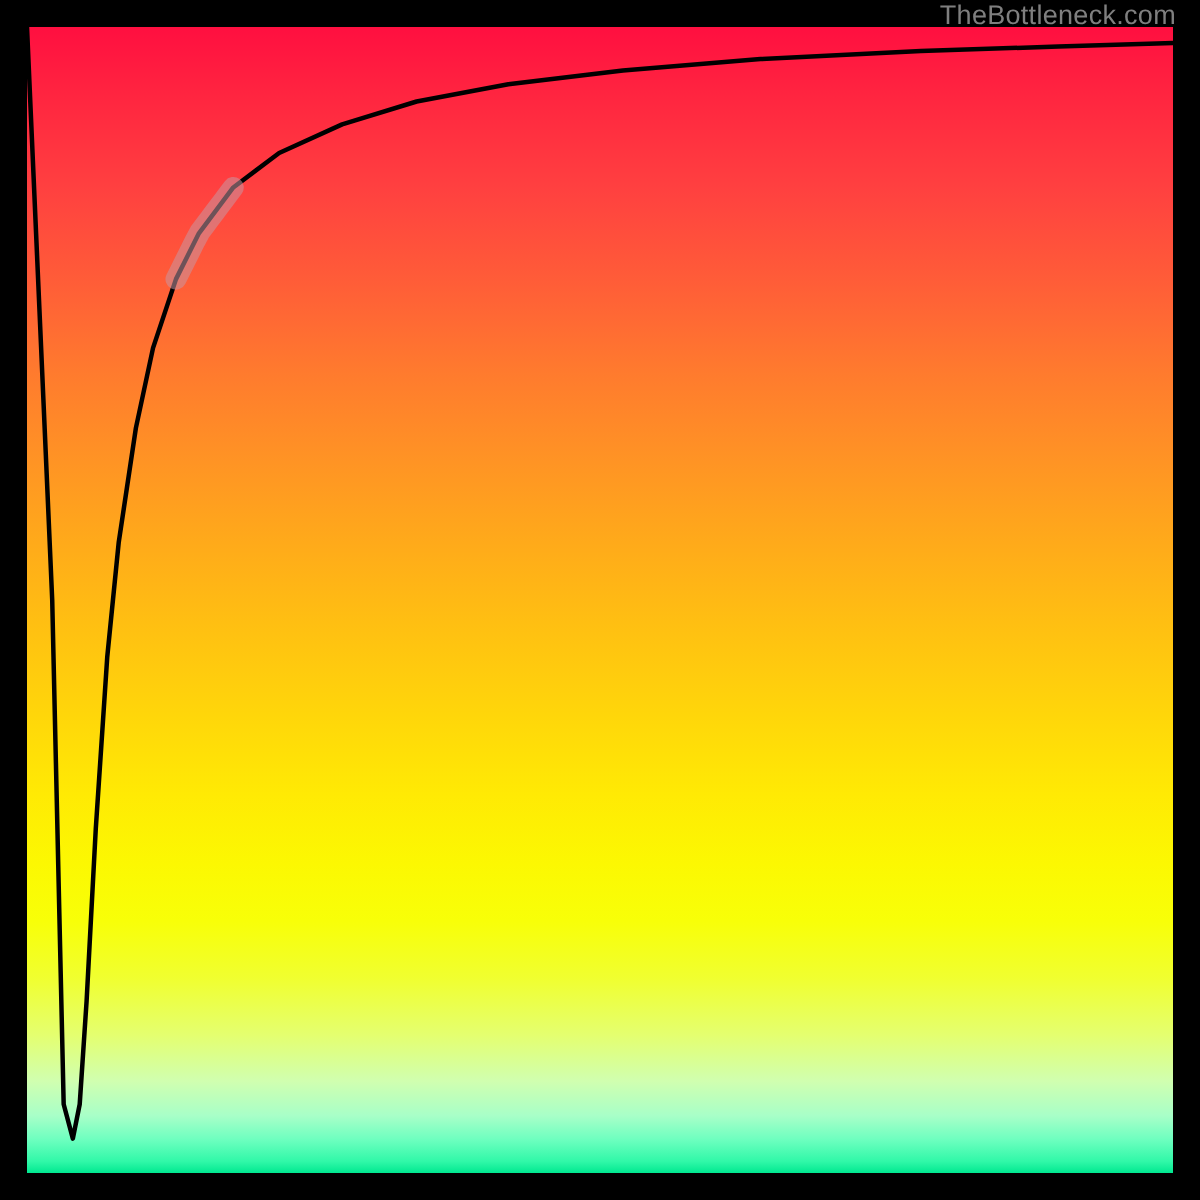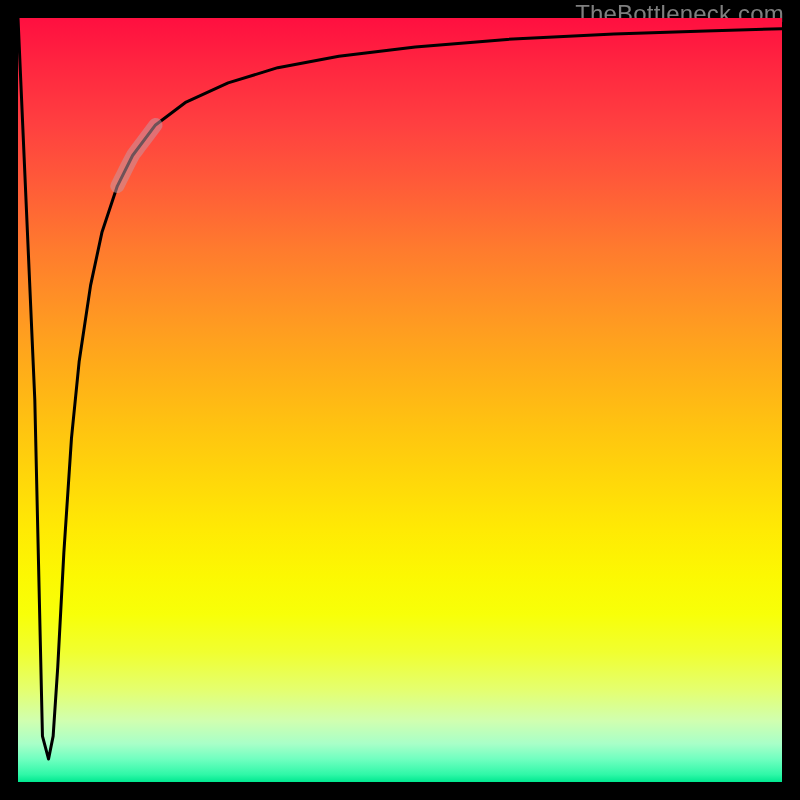--- a/index.html
+++ b/index.html
@@ -55,21 +55,21 @@
     position: absolute;
     left: 0; top: 0;
     width: 764px;
     height: 764px;
   }
   .watermark {
     position: absolute;
     top: 0;
     right: 16px;
     color: #7f7f7f;
-    font-size: 24px;
+    font-size: 18px;
     font-weight: 400;
     letter-spacing: 0.2px;
     user-select: none;
   }
 </style>
 </head>
 <body>
 
 <div class="stage">
 

